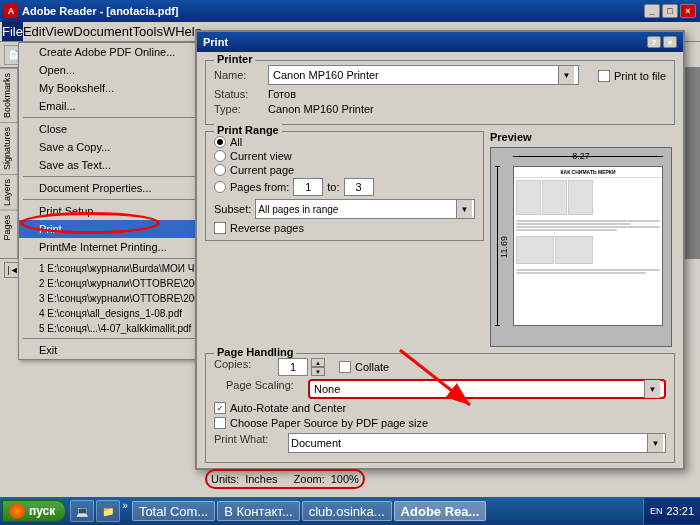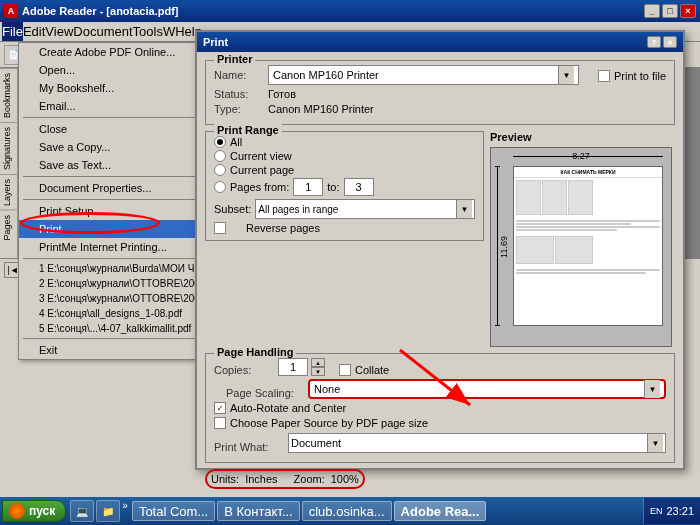--- a/index.html
+++ b/index.html
@@ -401,36 +401,36 @@
       border: 1px solid #808080;
       font-size: 10px;
       display: flex;
       align-items: center;
       justify-content: space-between;
       padding: 0 2px;
     }
     .reverse-row {
       display: flex;
       align-items: center;
-      gap: 20px;
+      gap: 4px;
       margin-top: 3px;
     }
     .preview-content {
       width: 180px;
       height: 180px;
       background: #c0c0c0;
       border: 1px solid #666;
       position: relative;
       overflow: hidden;
     }
 
     
     .handling-row {
       display: flex;
-      align-items: flex-end;
+      align-items: flex-start;
       gap: 4px;
       margin-bottom: 3px;
     }
     .handling-select {
       flex: 1;
       height: 20px;
       background: white;
       border: 1px solid #808080;
       font-size: 11px;
       display: flex;

